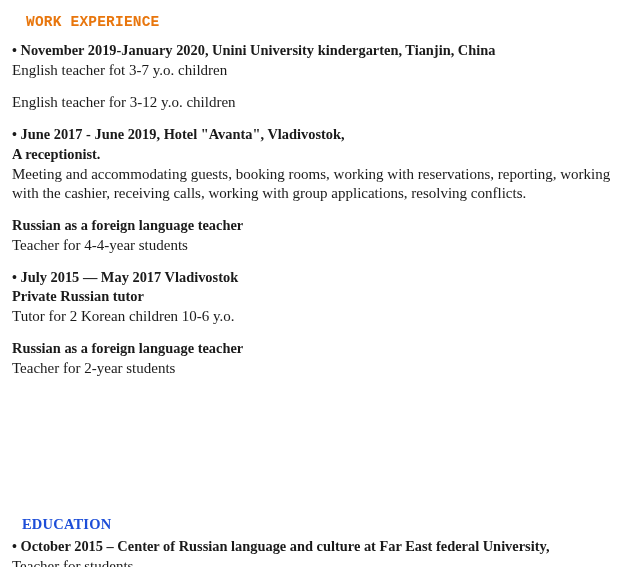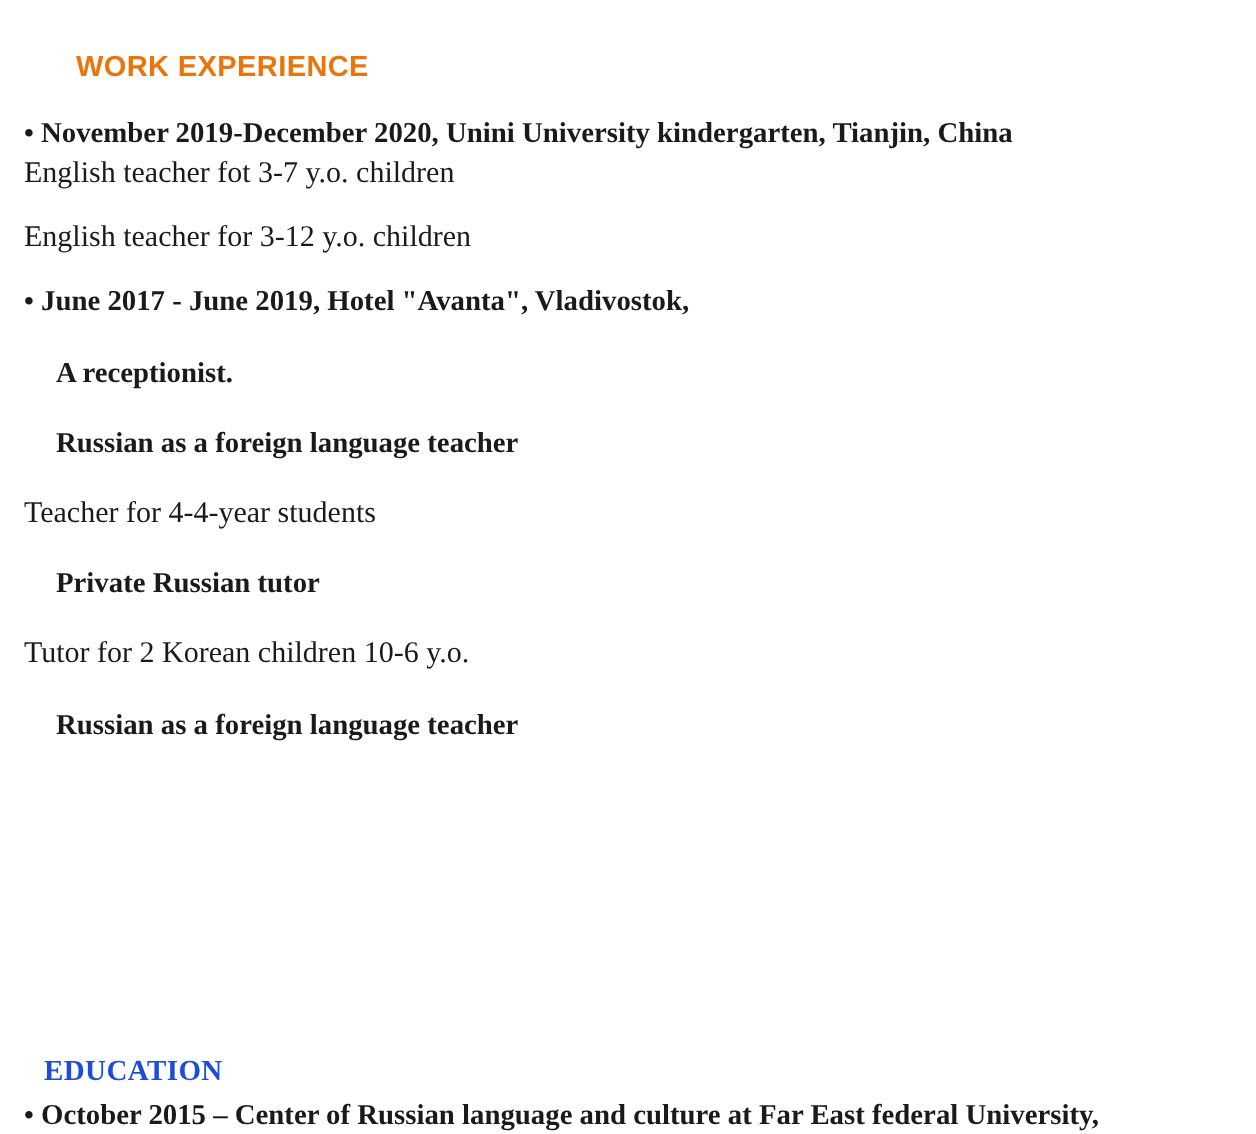--- a/index.html
+++ b/index.html
@@ -16,26 +16,26 @@
     position: relative;
   }
   .page {
     position: relative;
     width: 628px;
     height: 567px;
     padding: 0;
     box-sizing: border-box;
   }
   .section-heading {
-    font-family: Liberation Sans, sans-serif;
+    font-family: Liberation Mono, monospace;
     font-weight: bold;
     font-size: 14.5px;
     color: #E8760D;
     letter-spacing: 0.2px;
-    margin: 16px;
+    margin: 4px;
     padding: 10px 0 0 22px;
   }
   .entry {
     padding: 0 10px 0 12px;
     margin-top: 12px;
   }
   .entry:first-of-type {
     margin-top: 11px;
   }
   .entry-title {
@@ -48,21 +48,21 @@
     font-weight: bold;
     font-size: 14px;
   }
   .entry-title .regular {
     font-weight: normal;
   }
   .entry-subtitle {
     font-size: 14.4px;
     font-weight: bold;
     line-height: 1.32;
-    margin: 16px;
+    margin: 0;
   }
   .entry-desc {
     font-size: 15px;
     font-weight: normal;
     line-height: 1.32;
     margin: 1px 0 0 0;
   }
   .education-overlay {
     position: absolute;
     left: 22px;
@@ -83,45 +83,48 @@
   }
 </style>
 </head>
 <body>
 
 <div class="page">
 
   <h2 class="section-heading">WORK EXPERIENCE</h2>
 
   <div class="entry">
-    <p class="entry-title"><span class="bullet">•</span> <span>November 2019-December 2020, Unini University kindergarten, Tianjin, China</span></p>
+    <p class="entry-title"><span class="bullet">•</span> <span>November 2019-January 2020, Unini University kindergarten, Tianjin, China</span></p>
     <p class="entry-desc">English teacher fot 3-7 y.o. children</p>
   </div>
 
   <div class="entry">
     <p class="entry-desc">English teacher for 3-12 y.o. children</p>
   </div>
 
   <div class="entry">
     <p class="entry-title"><span class="bullet">•</span> <span>June 2017 - June 2019, Hotel "Avanta", Vladivostok,</span></p>
     <p class="entry-subtitle">A receptionist.</p>
+    <p class="entry-desc">Meeting and accommodating guests, booking rooms, working with reservations, reporting, working with the cashier, receiving calls, working with group applications, resolving conflicts.</p>
   </div>
 
   <div class="entry">
     <p class="entry-subtitle">Russian as a foreign language teacher</p>
     <p class="entry-desc">Teacher for 4-4-year students</p>
   </div>
 
   <div class="entry">
+    <p class="entry-title"><span class="bullet">•</span> <span>July 2015 — May 2017 Vladivostok</span></p>
     <p class="entry-subtitle">Private Russian tutor</p>
     <p class="entry-desc">Tutor for 2 Korean children 10-6 y.o.</p>
   </div>
 
   <div class="entry">
     <p class="entry-subtitle">Russian as a foreign language teacher</p>
+    <p class="entry-desc">Teacher for 2-year students</p>
   </div>
 
   <div class="last-entry">
     <p class="entry-title"><span class="bullet">•</span> <span>October 2015 – Center of Russian language and culture at Far East federal University,</span></p>
     <p class="entry-desc">Teacher for students</p>
   </div>
 
   <div class="education-overlay">EDUCATION</div>
 
 </div>

